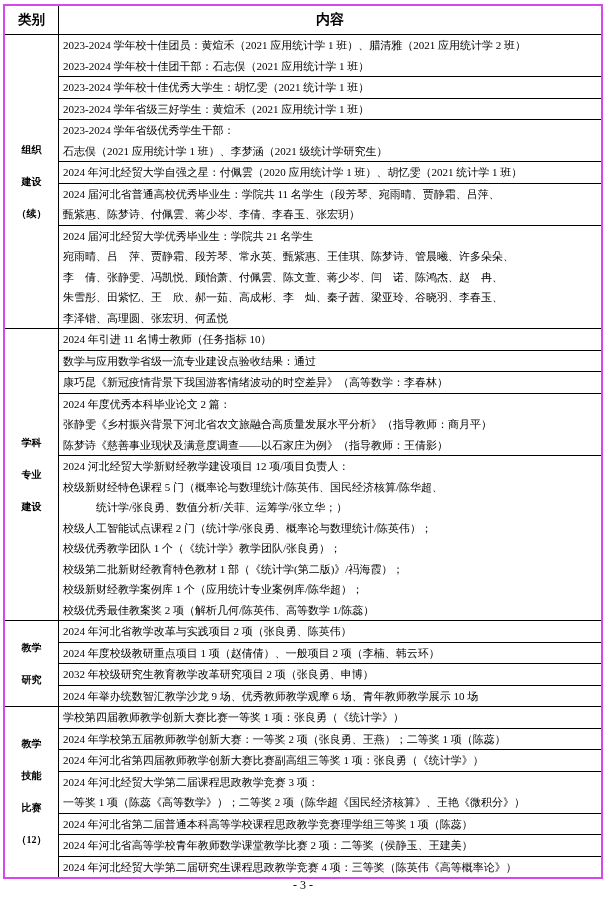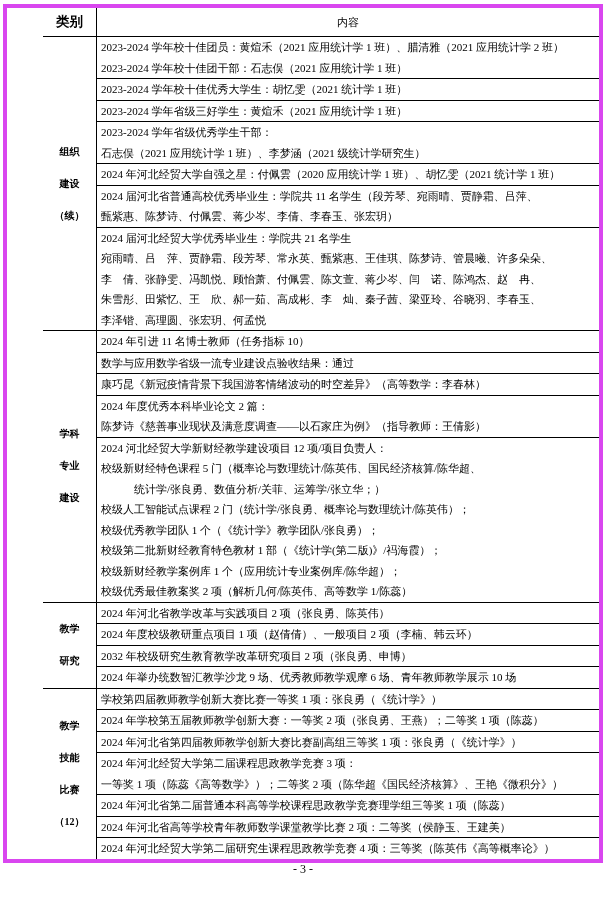--- a/index.html
+++ b/index.html
@@ -9,35 +9,34 @@
     color: #000;
   }
   .page {
     position: relative;
     width: 606px;
     height: 912px;
     background: #fff;
     padding: 4px 3px 0 3px;
   }
   .table {
-    border: 4px solid #d946ef;
+    border: 2px solid #d946ef;
     width: 600px;
-    padding-left: 36px;
   }
   .hrow { display: flex; border-bottom: 1px solid #000; height: 29px; }
   .hcell-cat {
     width: 54px; flex: 0 0 54px;
     border-right: 1px solid #000;
     display: flex; align-items: center; justify-content: center;
     font-weight: bold; font-size: 13.5px;
   }
   .hcell-content {
     flex: 1;
     display: flex; align-items: center; justify-content: center;
-    font-weight: normal; font-size: 11px;
+    font-weight: bold; font-size: 14px;
   }
   .section { display: flex; border-bottom: 1px solid #000; }
   .section:last-child { border-bottom: none; }
   .cat {
     width: 54px; flex: 0 0 54px;
     border-right: 1px solid #000;
     display: flex; align-items: center; justify-content: center;
     text-align: center;
     font-weight: bold; font-size: 10px;
     line-height: 32px;
@@ -118,20 +117,21 @@
           <div class="line">2024 年引进 11 名博士教师（任务指标 10）</div>
         </div>
         <div class="row">
           <div class="line">数学与应用数学省级一流专业建设点验收结果：通过</div>
         </div>
         <div class="row">
           <div class="line">康巧昆《新冠疫情背景下我国游客情绪波动的时空差异》（高等数学：李春林）</div>
         </div>
         <div class="row">
           <div class="line">2024 年度优秀本科毕业论文 2 篇：</div>
+          <div class="line">张静雯《乡村振兴背景下河北省农文旅融合高质量发展水平分析》（指导教师：商月平）</div>
           <div class="line">陈梦诗《慈善事业现状及满意度调查——以石家庄为例》（指导教师：王倩影）</div>
         </div>
         <div class="row">
           <div class="line">2024 河北经贸大学新财经教学建设项目 12 项/项目负责人：</div>
           <div class="line">校级新财经特色课程 5 门（概率论与数理统计/陈英伟、国民经济核算/陈华超、</div>
           <div class="line">　　　统计学/张良勇、数值分析/关菲、运筹学/张立华；）</div>
           <div class="line">校级人工智能试点课程 2 门（统计学/张良勇、概率论与数理统计/陈英伟）；</div>
           <div class="line">校级优秀教学团队 1 个（《统计学》教学团队/张良勇）；</div>
           <div class="line">校级第二批新财经教育特色教材 1 部（《统计学(第二版)》/祃海霞）；</div>
           <div class="line">校级新财经教学案例库 1 个（应用统计专业案例库/陈华超）；</div>

